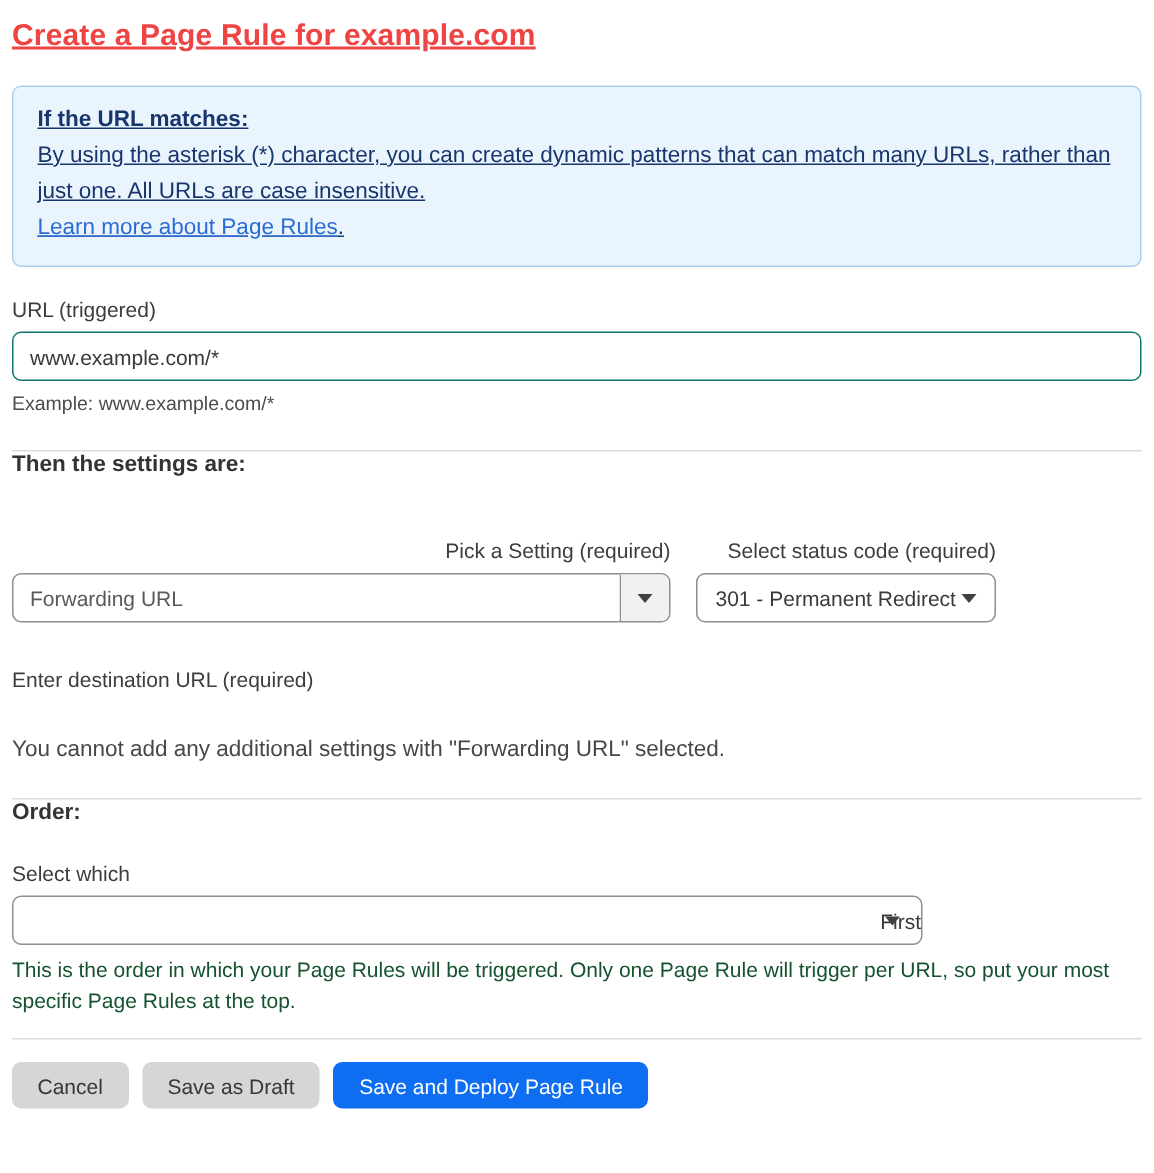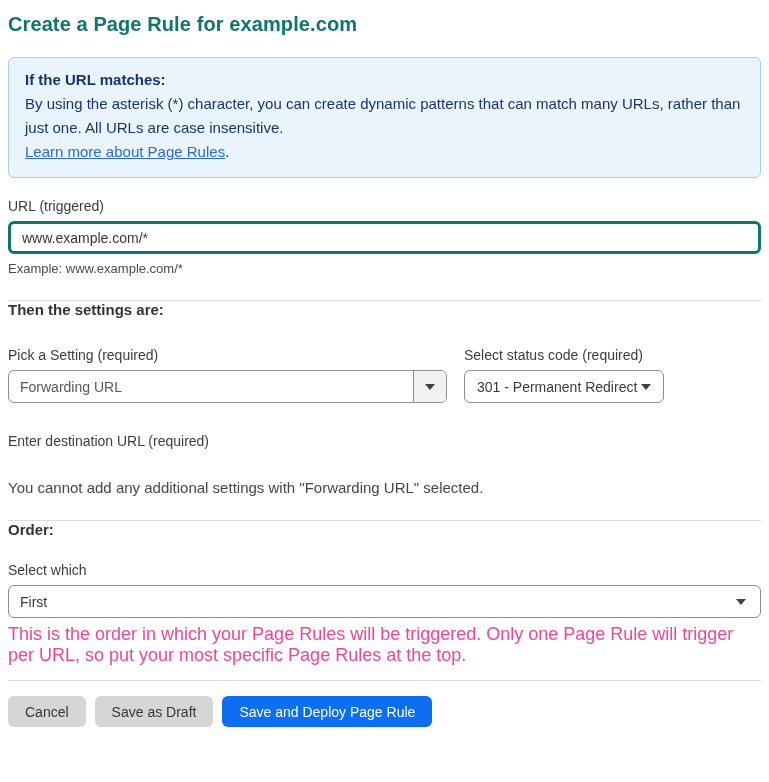--- a/index.html
+++ b/index.html
@@ -10,33 +10,35 @@
     font-family: "Liberation Sans", sans-serif;
     color: #333333;
     overflow: hidden;
   }
   .page { padding: 0 8px; }
 
   h1.page-title {
     margin-top: 13px;
     font-size: 20px;
     font-weight: 700;
-    color: #0f766e;
+    color: #ef4444;
     letter-spacing: 0.1px;
+    text-decoration: underline;
   }
 
   .info-box {
     margin-top: 21px;
     background: #eaf4fd;
     border: 1px solid #a9cfef;
     border-radius: 6px;
     padding: 10px 16px 13px 16px;
     font-size: 15px;
     line-height: 24px;
     color: #18366d;
+    text-decoration: underline;
   }
   .info-heading { font-weight: 700; }
   .info-body { max-width: 720px; }
   .info-link-line a {
     color: #2b6cd4;
     text-decoration: underline;
     cursor: pointer;
   }
   .info-link-line .suffix { color: #18366d; }
 
@@ -44,21 +46,21 @@
     display: block;
     margin-top: 20px;
     font-size: 14px;
     color: #3d3d3d;
   }
   .text-input {
     display: block;
     width: 753px;
     height: 33px;
     margin-top: 7px;
-    border: 3px solid #0f766e;
+    border: 1px solid #0f766e;
     border-radius: 6px;
     padding: 0 11px;
     font-family: "Liberation Sans", sans-serif;
     font-size: 14px;
     color: #383838;
     background: #ffffff;
     outline: none;
   }
   .hint {
     margin-top: 7px;
@@ -72,21 +74,21 @@
     margin-top: 24px;
   }
 
   h2.section-heading {
     font-size: 15px;
     font-weight: 700;
     color: #333333;
   }
 
   .settings-row { display: flex; gap: 17px; }
-  .settings-col .field-label { margin-top: 29px; }
+  .settings-col .field-label { margin-top: 41px; text-align: right; }
 
   .select-box {
     display: flex;
     align-items: center;
     height: 33px;
     margin-top: 7px;
     border: 1px solid #8e8e8e;
     border-radius: 6px;
     background: #ffffff;
     cursor: pointer;
@@ -115,35 +117,35 @@
     border-right: 5px solid transparent;
     border-top: 6px solid #414141;
     display: inline-block;
   }
   .select-box.status {
     width: 200px;
     padding: 0 12px;
     justify-content: space-between;
   }
   .select-box.status .select-value { color: #3a3a3a; }
-  .select-box.full { width: 753px; }
+  .select-box.full { width: 607px; justify-content: flex-end; }
   .select-box.full .select-value { padding-left: 11px; color: #3a3a3a; }
   .select-box.full .tri { position: absolute; right: 14px; top: 13px; }
 
   .note {
     margin-top: 30px;
     font-size: 15px;
     color: #474747;
   }
 
   .order-help {
     margin-top: 6px;
-    font-size: 18px;
+    font-size: 14px;
     line-height: 21px;
-    color: #ec4899;
+    color: #14532d;
     max-width: 745px;
   }
 
   .actions {
     margin-top: 15px;
     display: flex;
     gap: 9px;
   }
   .btn {
     height: 31px;

